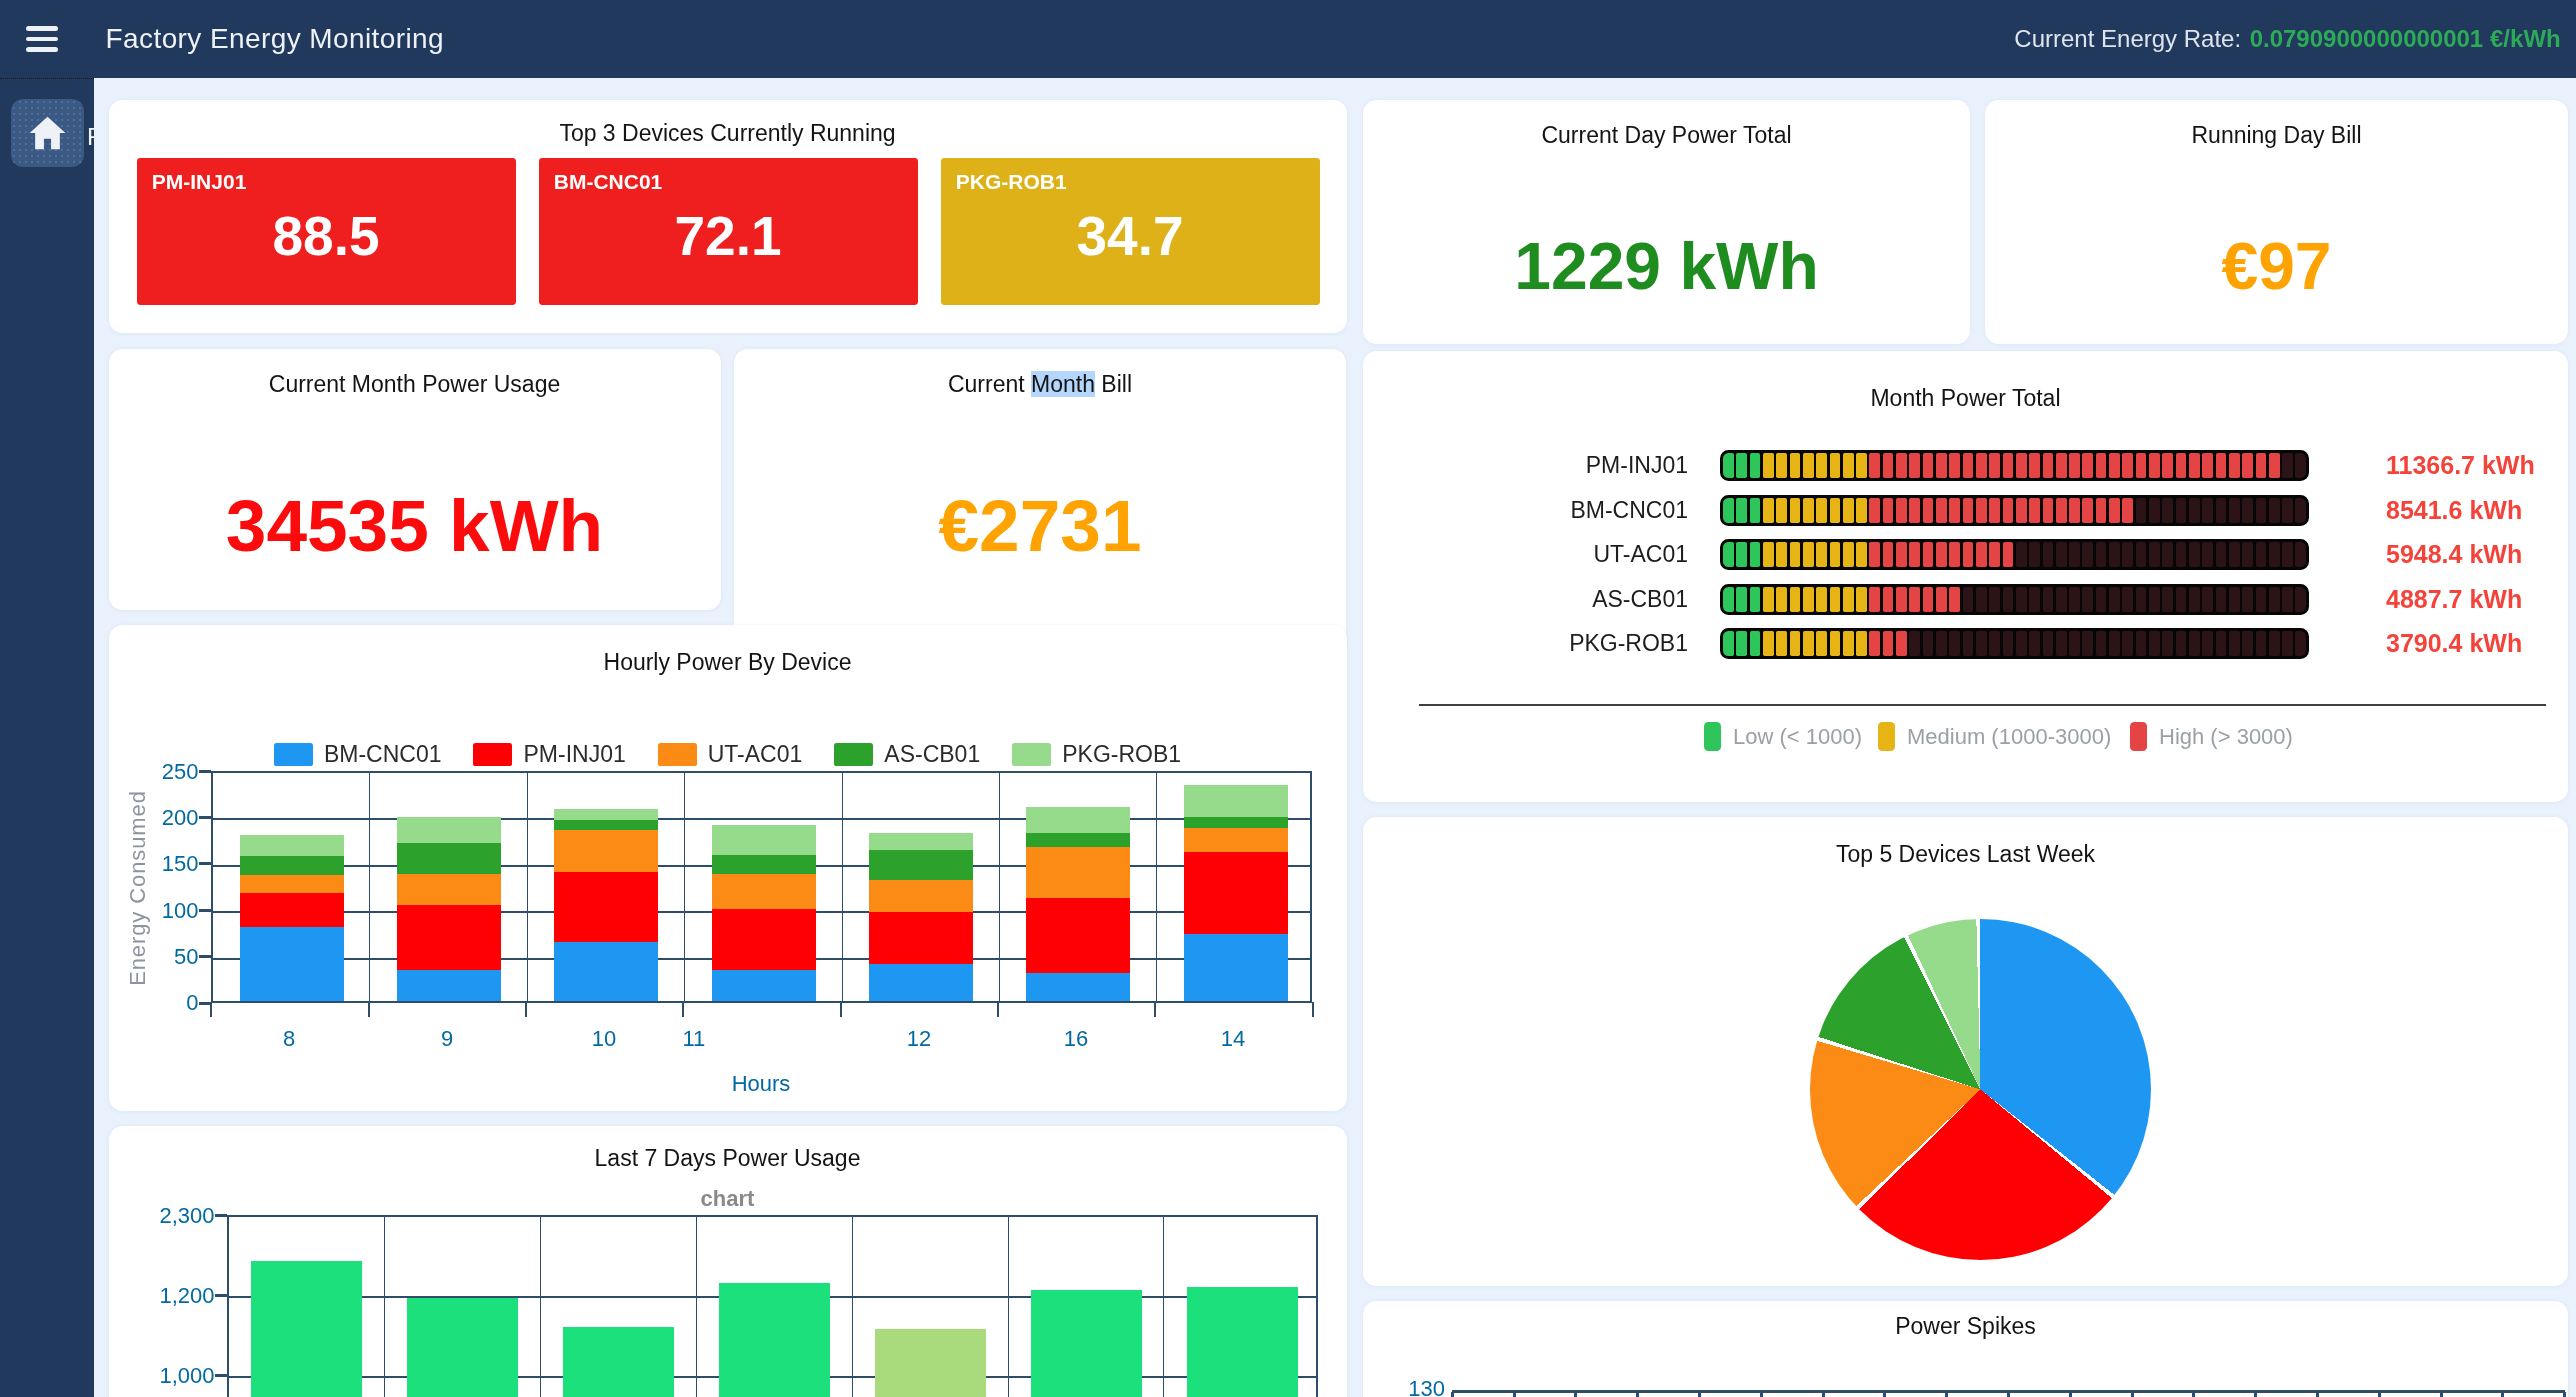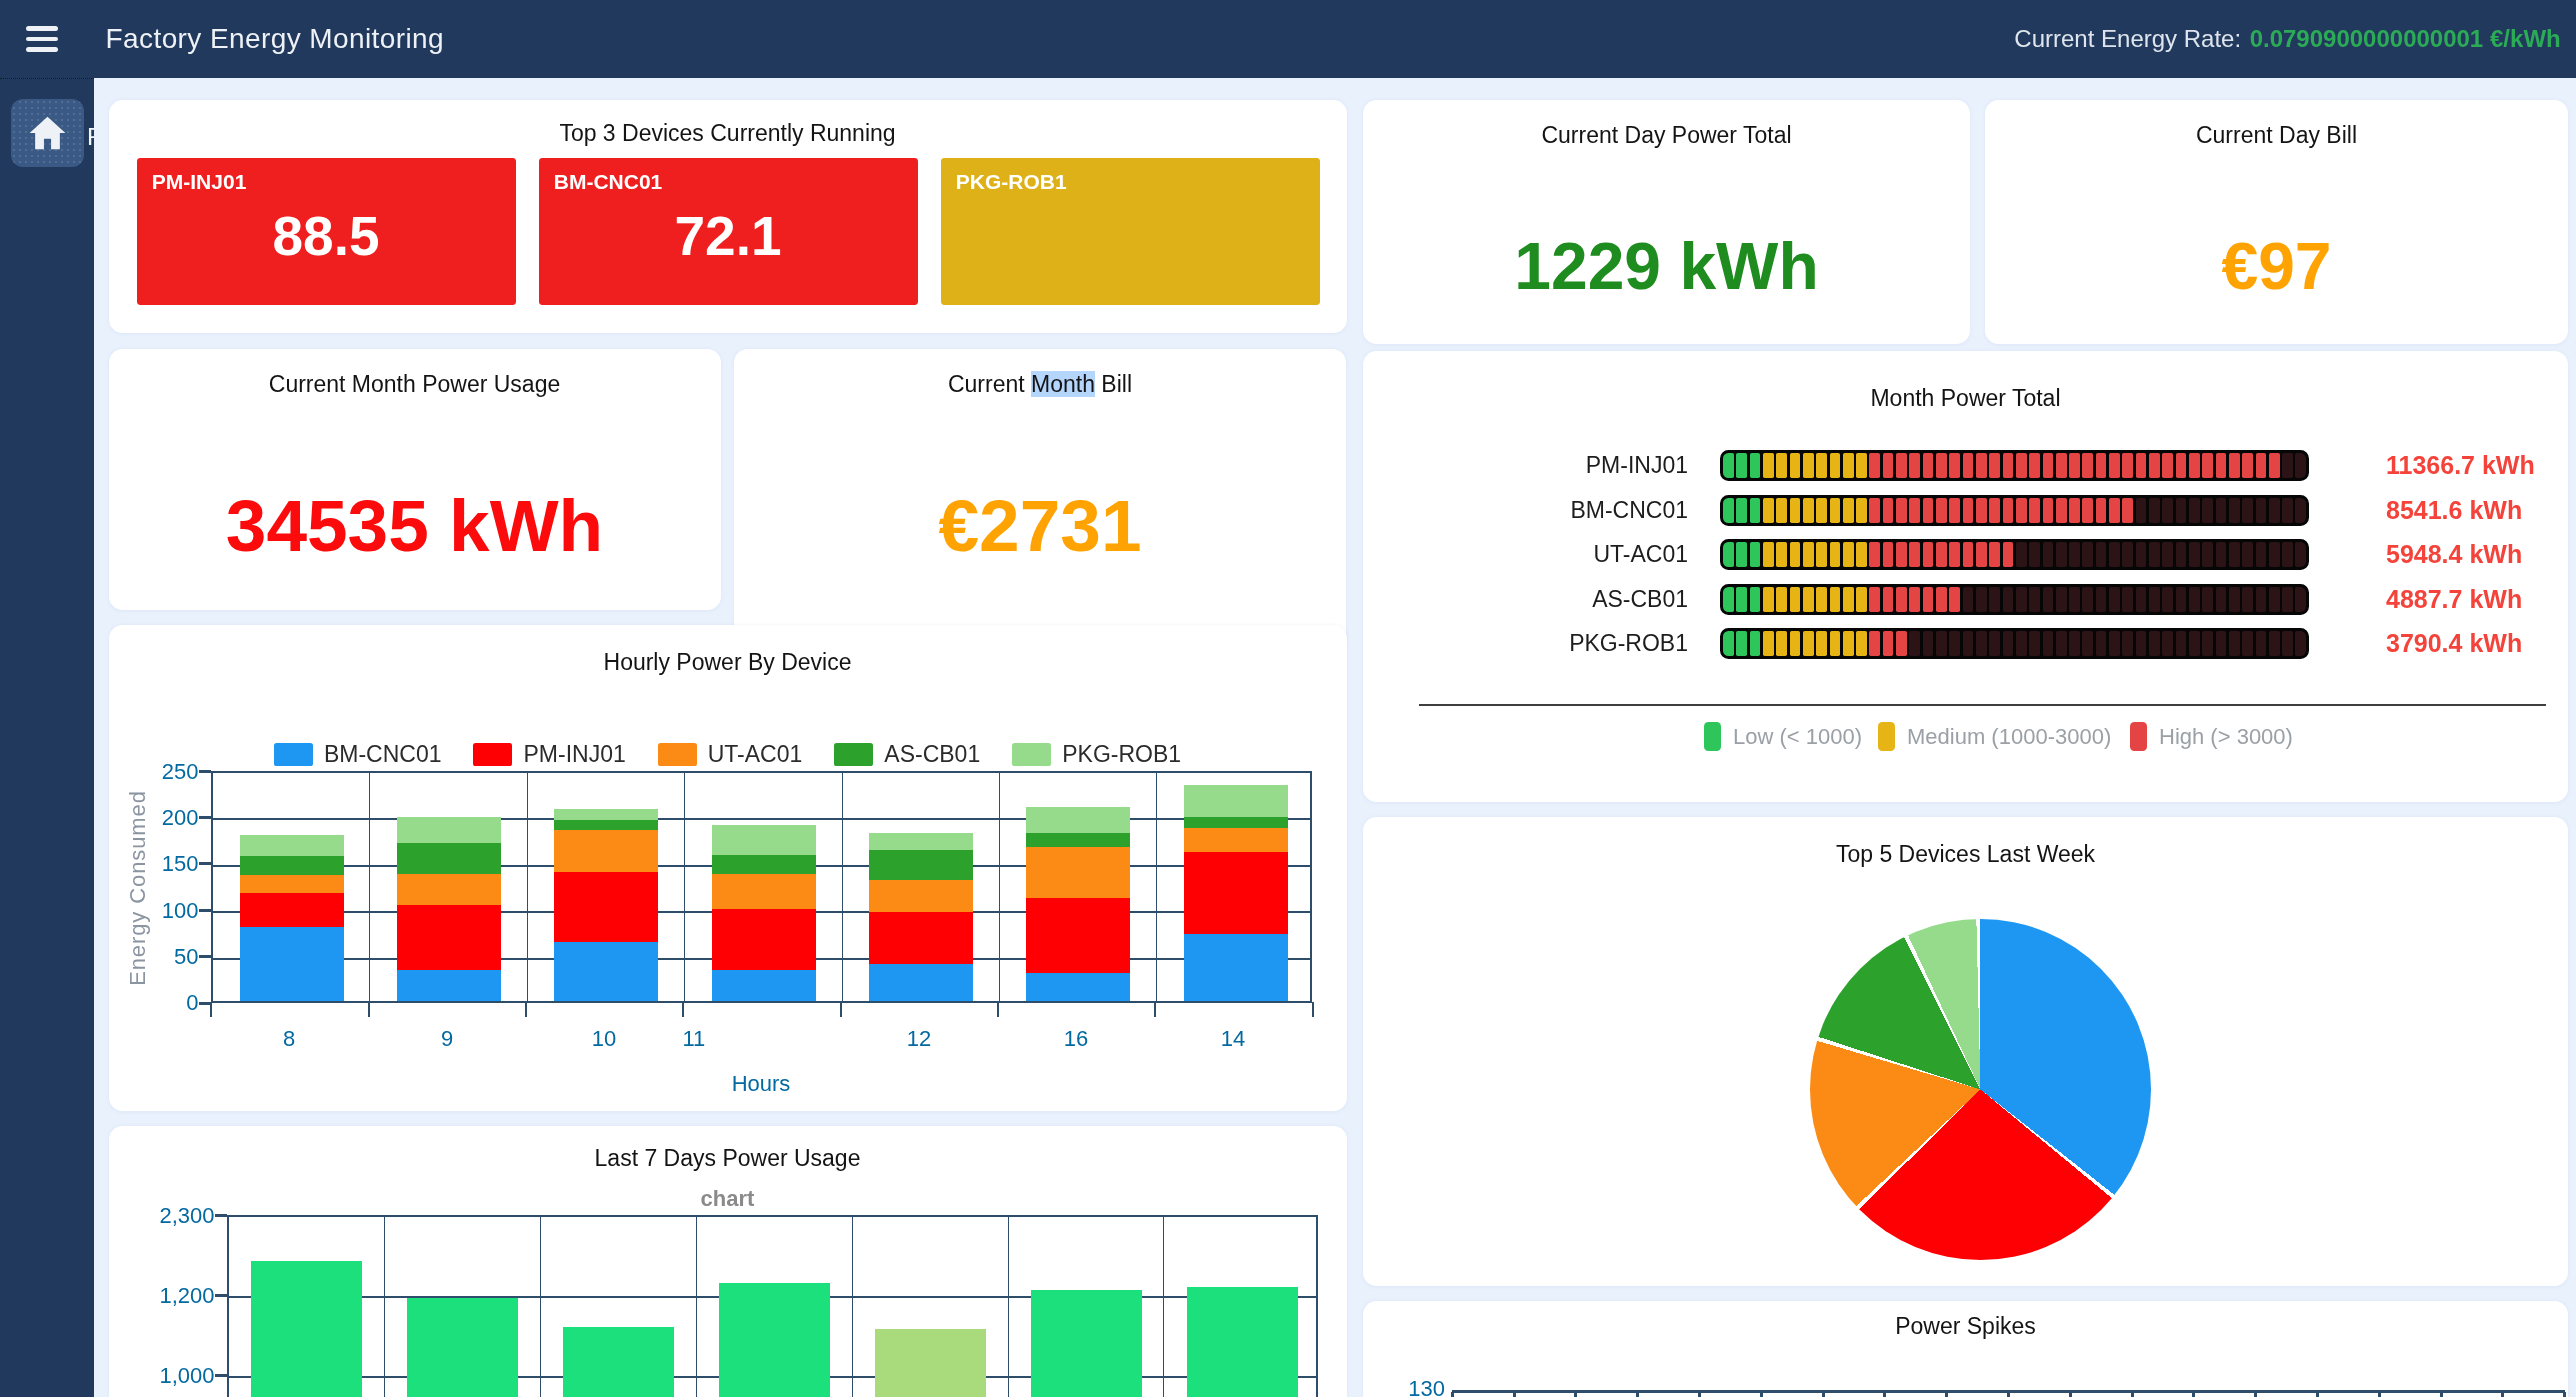--- a/index.html
+++ b/index.html
@@ -98,20 +98,21 @@
           <div class="tile" style="background: rgb(240, 31, 31);">
             <div class="t-label">PM-INJ01</div>
             <div class="t-value">88.5</div>
           </div>
           <div class="tile" style="background: rgb(240, 31, 31);">
             <div class="t-label">BM-CNC01</div>
             <div class="t-value">72.1</div>
           </div>
           <div class="tile" style="background: rgb(221, 177, 23);">
             <div class="t-label">PKG-ROB1</div>
+            <div class="t-value">34.7</div>
           </div>
         </div>
     </div>
 
     <div class="card" style="left:14.5px;top:271px;width:612px;height:261px;">
       <div class="card-title" style="padding-top:22px;">Current Month Power Usage</div>
       <div class="kpi-value" style="top:135px;font-size:73px;color:#fb0b0b;">34535 kWh</div>
     </div>
 
     <div class="card" style="left:640px;top:271px;width:612px;height:307px;">
@@ -252,21 +253,21 @@
           <div class="tick" style="left: 106px; width: 12px; top: 248px; height: 2.6px;"></div>
         </div>
     </div>
 
     <div class="card" style="left:1269px;top:22px;width:607px;height:244px;">
       <div class="card-title" style="padding-top:22px;">Current Day Power Total</div>
       <div class="kpi-value" style="top:128px;font-size:66px;color:#1f8c1f;">1229 kWh</div>
     </div>
 
     <div class="card" style="left:1891px;top:22px;width:583px;height:244px;">
-      <div class="card-title" style="padding-top:22px;">Current Day Bill</div>
+      <div class="card-title" style="padding-top:22px;">Running Day Bill</div>
       <div class="kpi-value" style="top:128px;font-size:66px;color:#ffa302;">€97</div>
     </div>
 
     <div class="card" style="left:1269px;top:273px;width:1205px;height:451px;">
       <div class="card-title" style="padding-top:34px;">Month Power Total</div>
       <div class="g-rows" id="gauge-rows">
           <div class="g-row">
             <div class="g-label">PM-INJ01</div>
             <div class="g-bar">
               <div class="g-seg" style="background: rgb(46, 198, 91);"></div>

